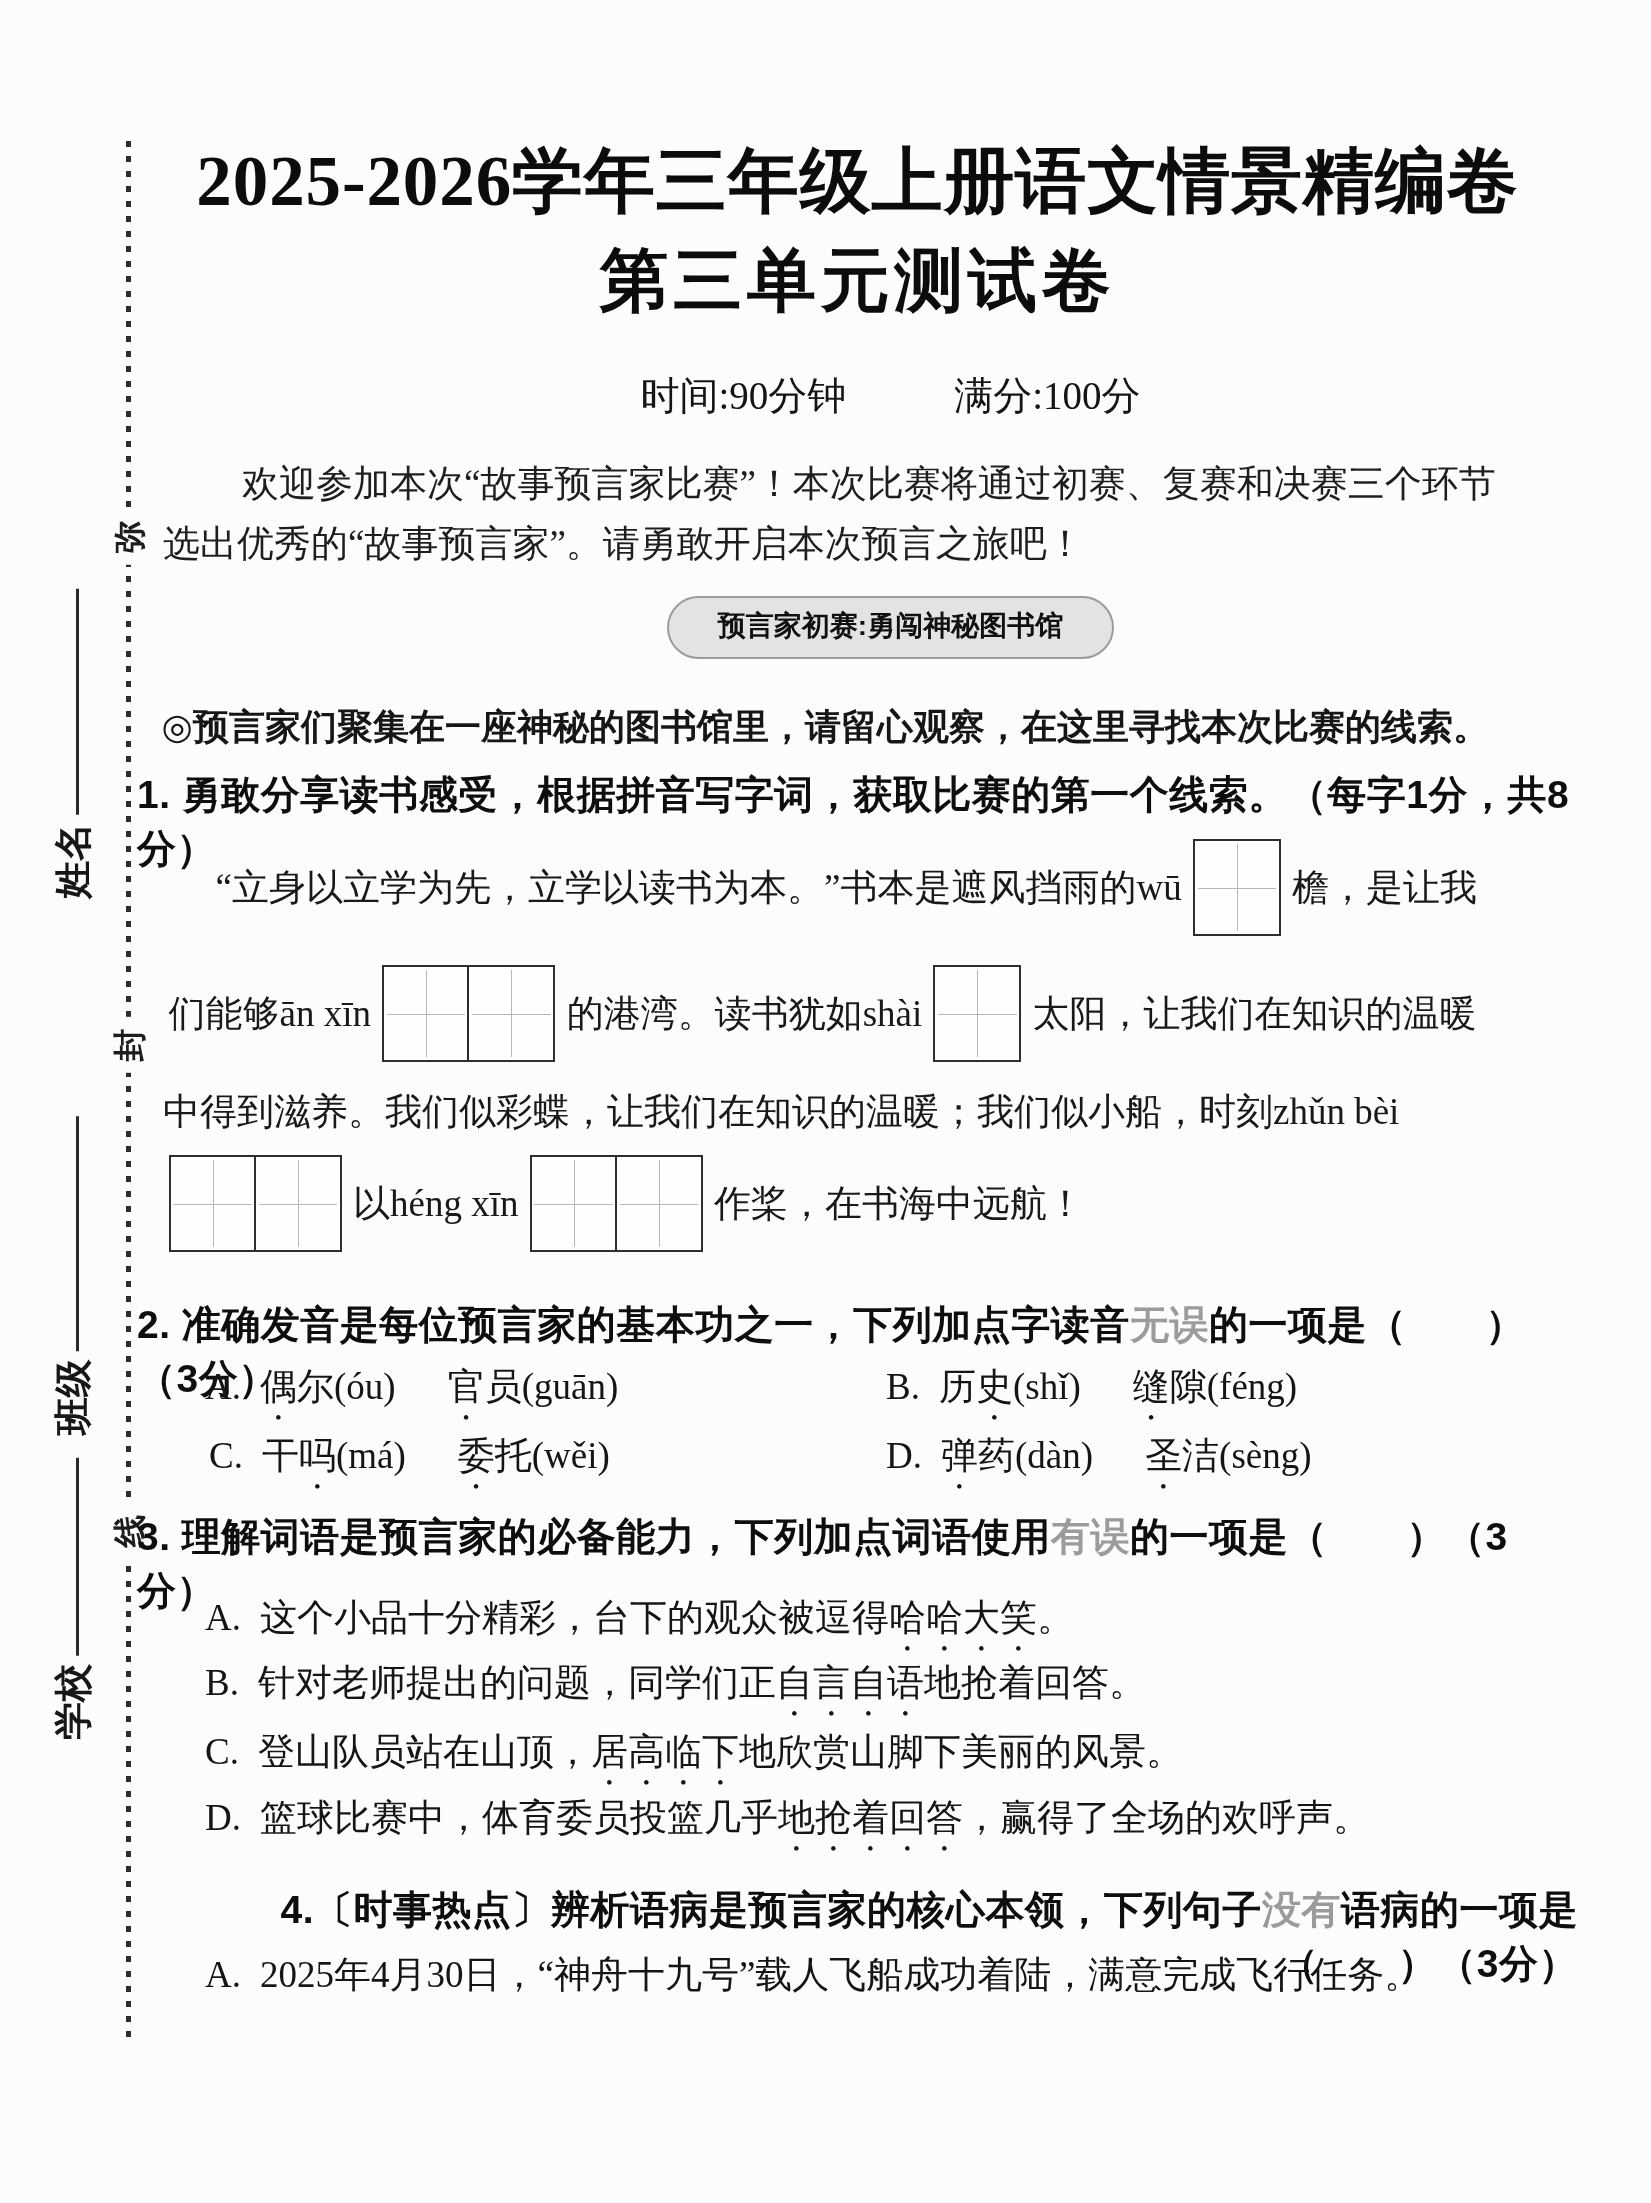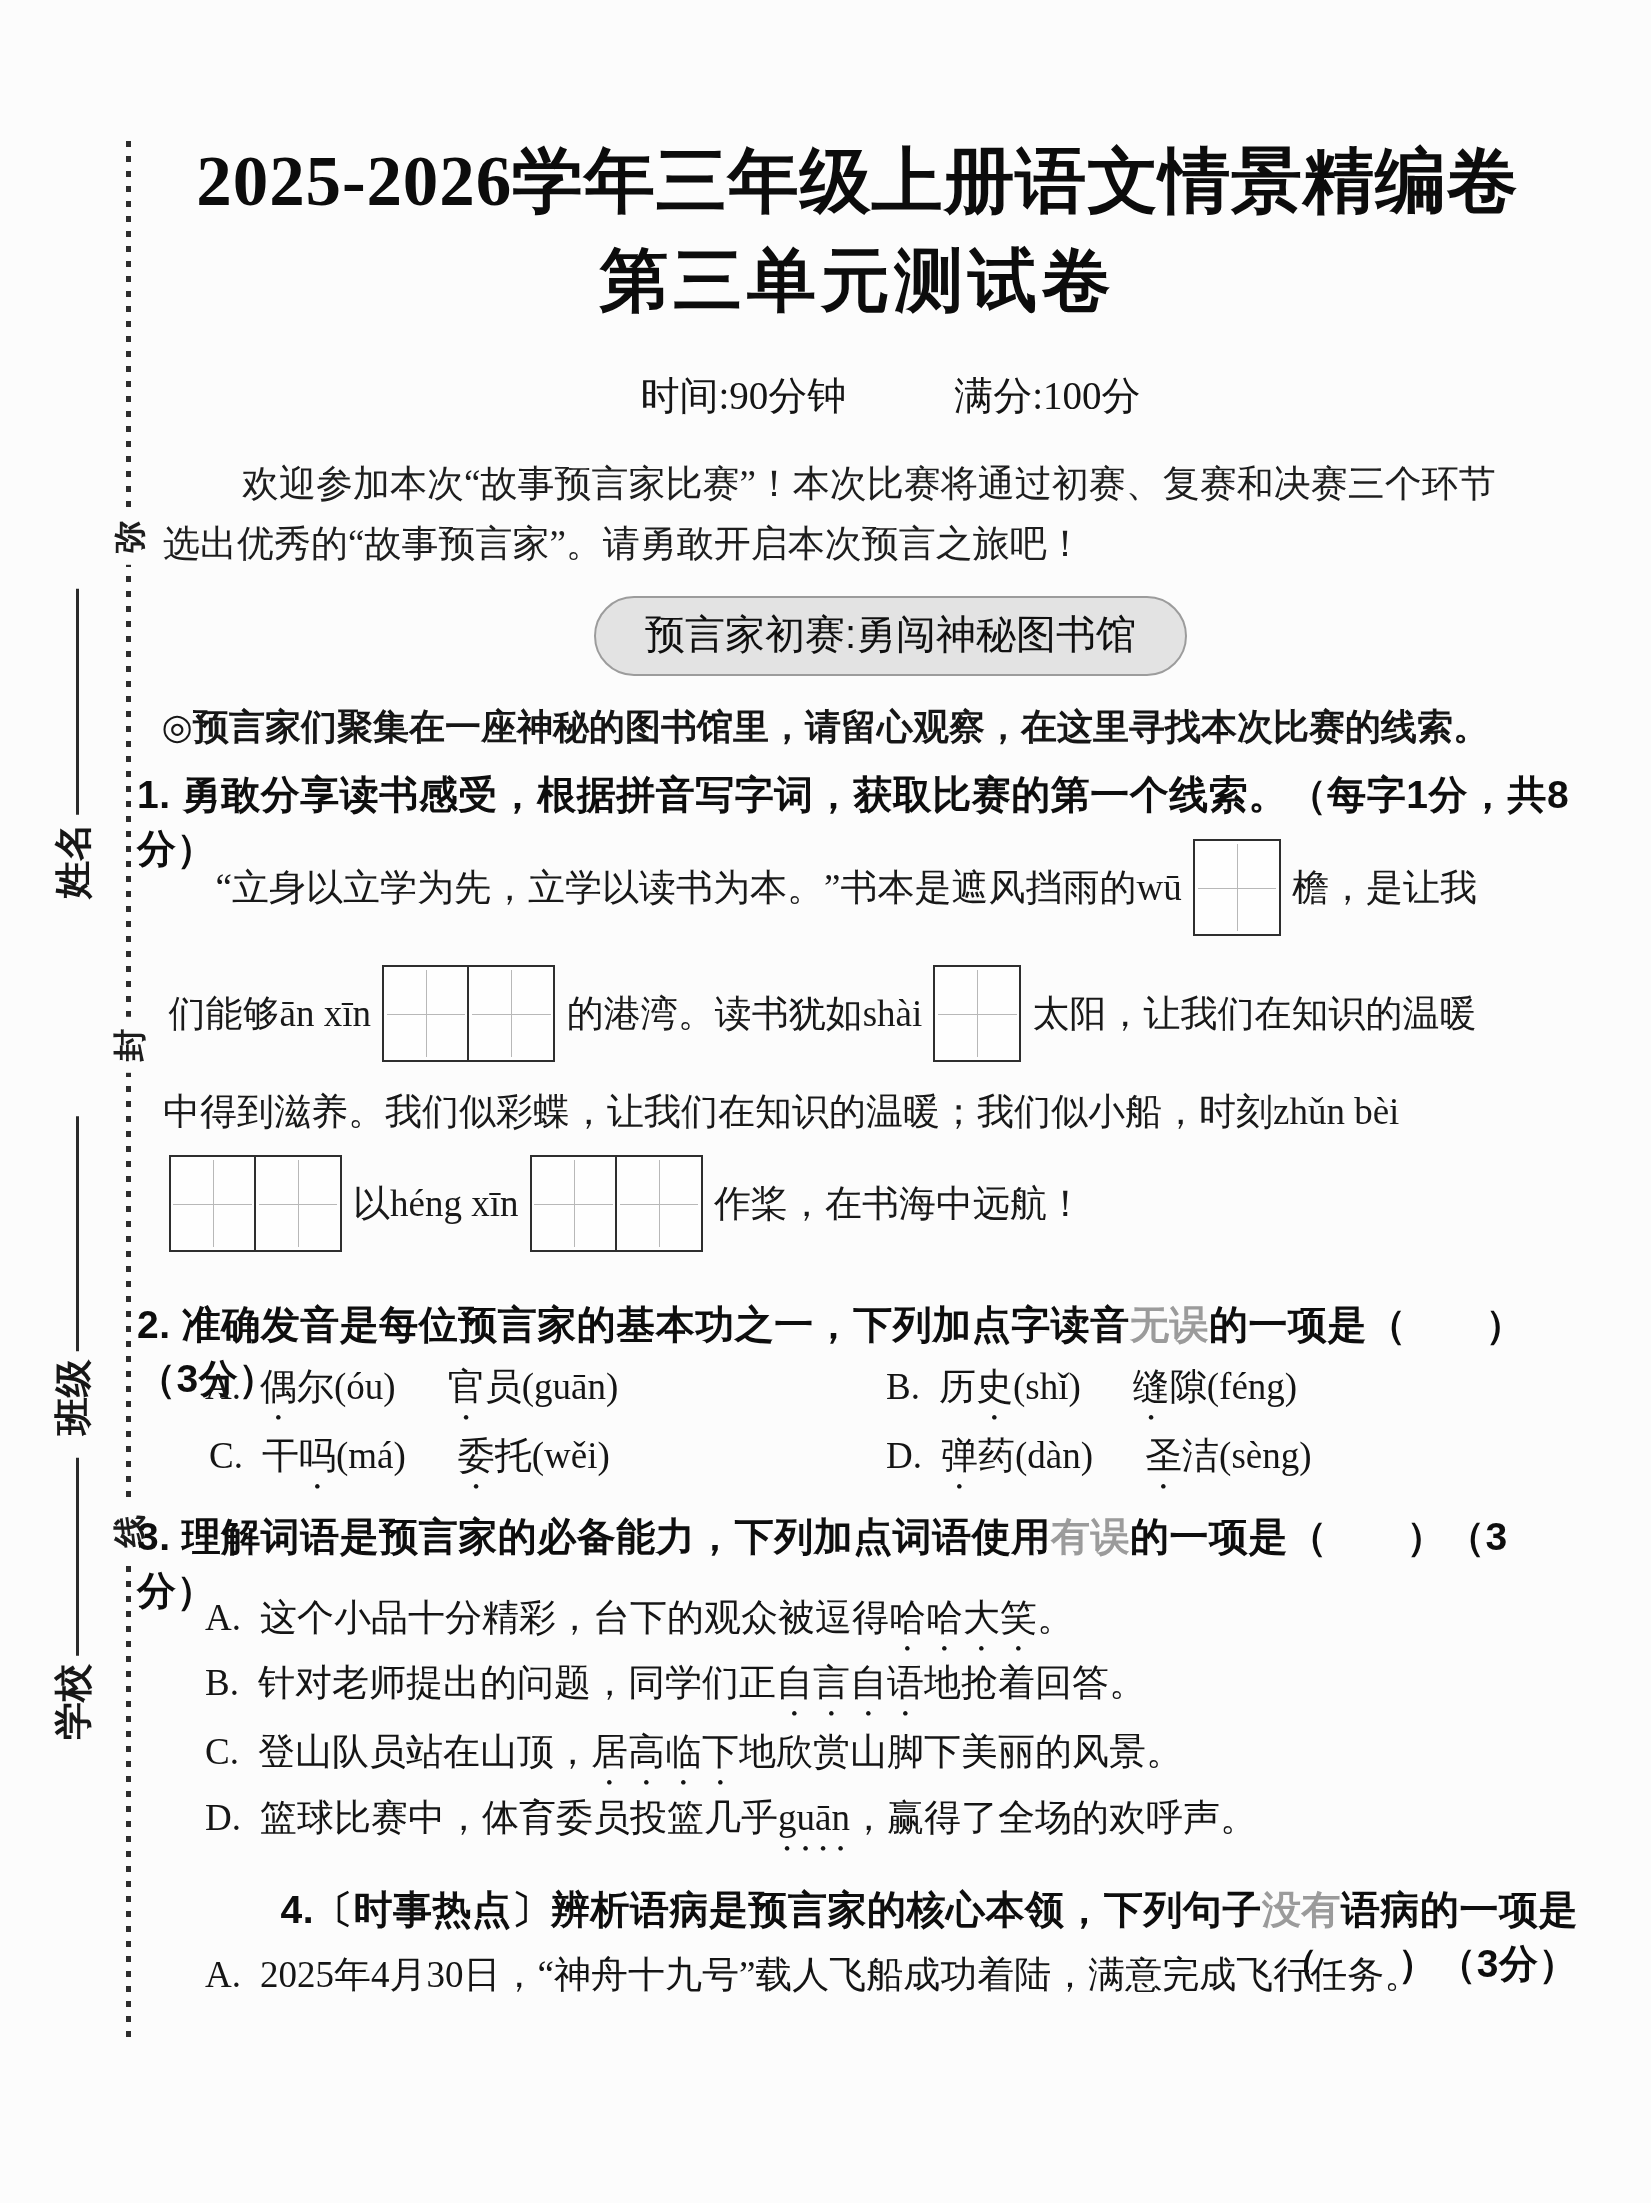--- a/index.html
+++ b/index.html
@@ -59,21 +59,21 @@
 
   .intro { position:absolute; top:454px; width:100%; font-size:37px; line-height:60px; color:#1e1e1e; }
   .intro .l1 { display:block; padding-left:105px; }
   .intro .l2 { display:block; padding-left:26px; }
 
   .badge-wrap { position:absolute; top:596px; width:100%; text-align:center; }
   .badge {
     display:inline-block; margin-left:66px; padding:8.5px 49px 12.2px;
     background:#e3e3e3; border:2.8px solid #9c9c9c; border-radius:55px;
     font-family:"Liberation Sans","DejaVu Sans",sans-serif;
-    font-weight:400; font-size:40px; color:#101010;
+    font-weight:700; font-size:28px; color:#101010;
   }
 
   .clue { position:absolute; top:703px; left:24.5px; font-size:36px; font-weight:600; color:#161616; }
 
   .qh {
     position:absolute; left:0; width:100%;
     font-family:"Liberation Sans","DejaVu Sans",sans-serif;
     font-weight:700; font-size:39px; color:#0e0e0e; letter-spacing:0.5px;
   }
   .qh .em { color:#9b9b9b; }
@@ -220,21 +220,21 @@
     <div class="opt q3a">
       <span class="lbl">A.</span><span>这个小品十分精彩，台下的观众被逗得</span><span class="u-dot">哈哈大笑</span><span>。</span>
     </div>
     <div class="opt q3b">
       <span class="lbl">B.</span><span>针对老师提出的问题，同学们正</span><span class="u-dot">自言自语</span><span>地抢着回答。</span>
     </div>
     <div class="opt q3c">
       <span class="lbl">C.</span><span>登山队员站在山顶，</span><span class="u-dot">居高临下</span><span>地欣赏山脚下美丽的风景。</span>
     </div>
     <div class="opt q3d">
-      <span class="lbl">D.</span><span>篮球比赛中，体育委员投篮几乎</span><span class="u-dot">guān</span><span>，赢得了全场的欢呼声。</span>
+      <span class="lbl">D.</span><span>篮球比赛中，体育委员投篮几乎</span><span class="u-dot">地抢着回答</span><span>，赢得了全场的欢呼声。</span>
     </div>
 
     <div class="qh q4">
       <span>4.</span><span>〔时事热点〕</span><span>辨析语病是预言家的核心本领，下列句子</span><span class="em">没有</span><span>语病的一项是（　　）（3分）</span>
     </div>
 
     <div class="opt q4a">
       <span class="lbl">A.</span><span>2025年4月30日，“神舟十九号”载人飞船成功着陆，满意完成飞行任务。</span>
     </div>
 

